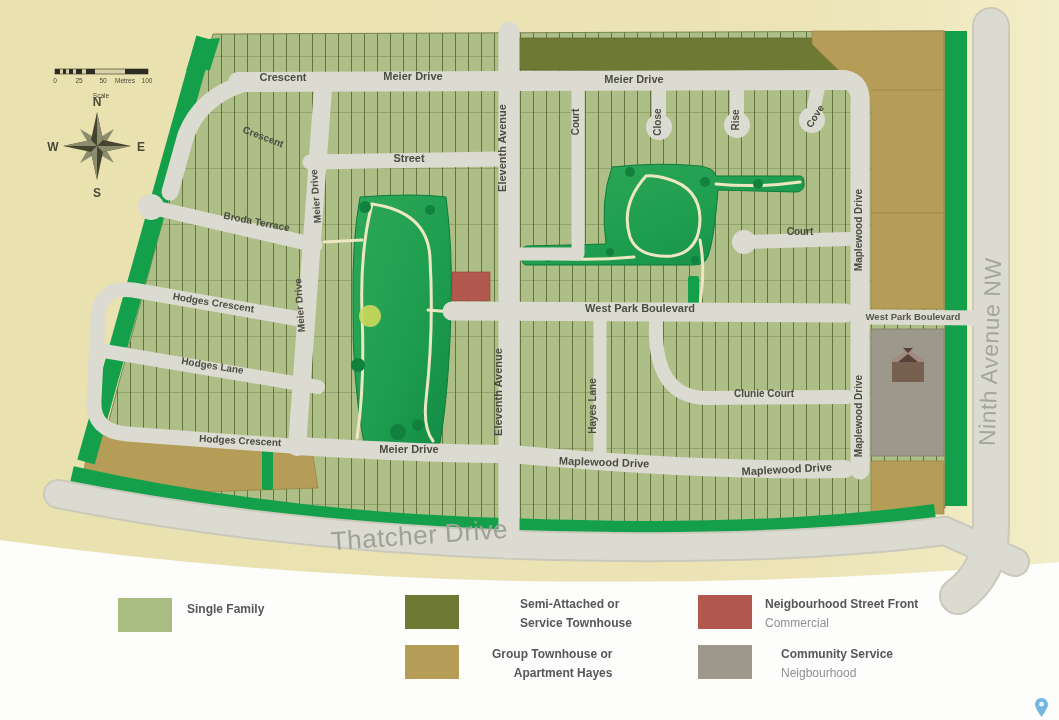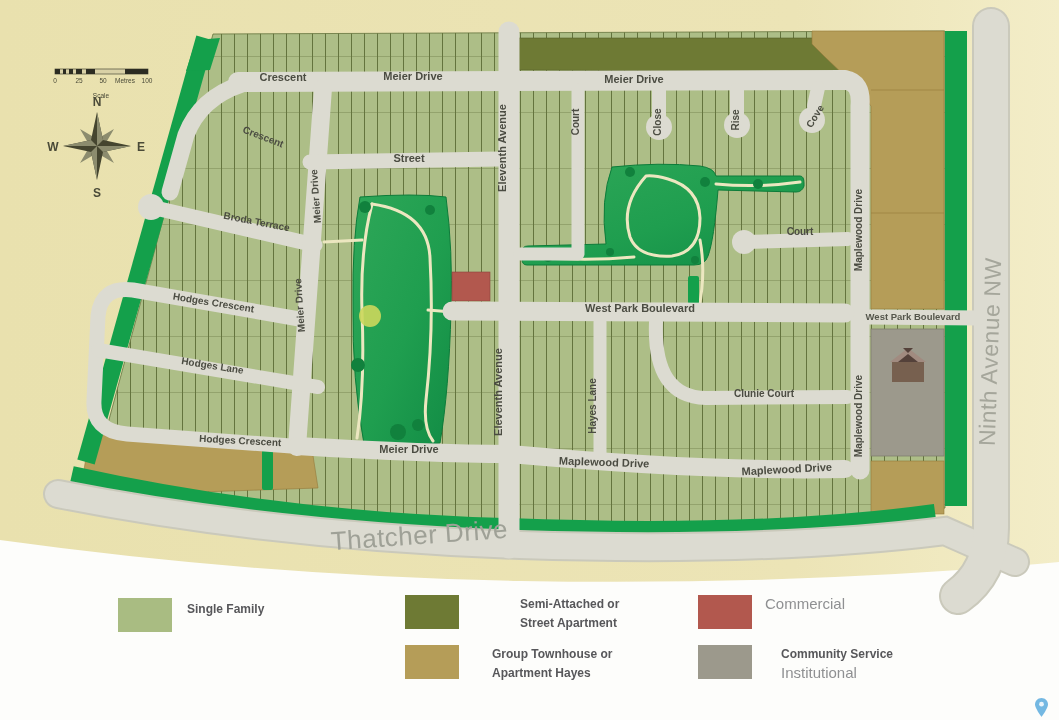--- a/index.html
+++ b/index.html
@@ -11,21 +11,21 @@
   .st-sm{font-size:10px;font-weight:700;fill:#4b4c42;text-anchor:middle;}
   .st-xs{font-size:9.5px;font-weight:700;fill:#55564c;text-anchor:middle;}
   .big{font-size:26px;font-weight:400;fill:#9fa197;text-anchor:middle;letter-spacing:.5px;}
   .big2{font-size:23px;font-weight:400;fill:#a5a69b;text-anchor:middle;letter-spacing:.5px;}
   .cmp{font-size:12px;font-weight:700;fill:#4a4a38;text-anchor:middle;}
   .scl{font-size:6.5px;fill:#4a4a38;text-anchor:middle;}
   .legend-item{position:absolute;}
   .sw{position:absolute;width:54px;height:34px;}
   .lg-text{position:absolute;white-space:nowrap;}
   .lg-title{font-weight:bold;font-size:12px;color:#57575a;line-height:19px;}
-  .lg-sub{font-weight:normal;font-size:15px;color:#8f9092;line-height:18px;}
+  .lg-sub{font-weight:normal;font-size:12px;color:#8f9092;line-height:18px;}
 </style>
 </head>
 <body>
 
 <div id="app">
 <svg id="map-svg" viewBox="0 0 1059 720">
   <defs>
     <linearGradient id="beigeGrad" x1="0" y1="0" x2="1" y2="0">
       <stop offset="0" stop-color="#e9e1ae"></stop>
           <stop offset="0.75" stop-color="#ece4b6"></stop>
@@ -226,37 +226,38 @@
 
 <div class="legend">
   <div class="legend-item">
     <div class="sw" style="left:118px;top:598px;background:#a9bc82;"></div>
     <div class="lg-text lg-title" style="left:187px;top:600px;">Single Family</div>
   </div>
   <div class="legend-item">
     <div class="sw" style="left:405px;top:595px;background:#6e7a34;"></div>
     <div class="lg-text lg-title" style="left:520px;top:595px;">
       <div>Semi-Attached or</div>
-      <div>Street Apartment</div>
+      <div>Service Townhouse</div>
     </div>
   </div>
   <div class="legend-item">
     <div class="sw" style="left:405px;top:645px;background:#b59d58;"></div>
-    <div class="lg-text lg-title" style="left:492px;top:645px;">
+    <div class="lg-text lg-title" style="left:492px;top:645px;text-align:right;">
       <div>Group Townhouse or</div>
       <div>Apartment Hayes</div>
     </div>
   </div>
   <div class="legend-item">
     <div class="sw" style="left:698px;top:595px;background:#b2584e;"></div>
     <div class="lg-text" style="left:765px;top:595px;">
+      <div class="lg-title">Neigbourhood Street Front</div>
       <div class="lg-sub">Commercial</div>
     </div>
   </div>
   <div class="legend-item">
     <div class="sw" style="left:698px;top:645px;background:#9c998c;"></div>
     <div class="lg-text" style="left:781px;top:645px;">
       <div class="lg-title">Community Service</div>
-      <div class="lg-sub">Institutional</div>
+      <div class="lg-sub">Neigbourhood</div>
     </div>
   </div>
 </div>
 </div>
 
 </body></html>

